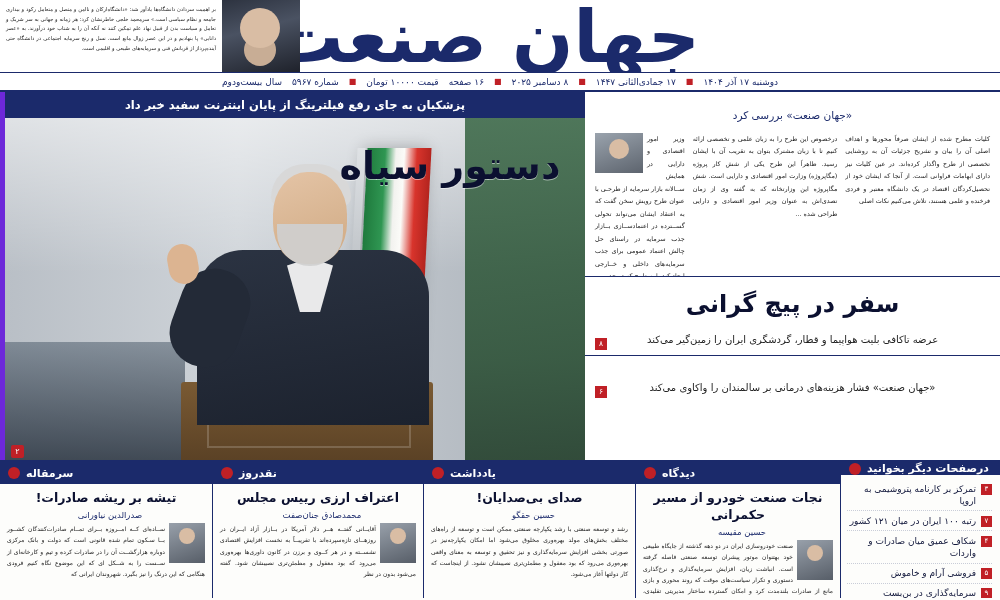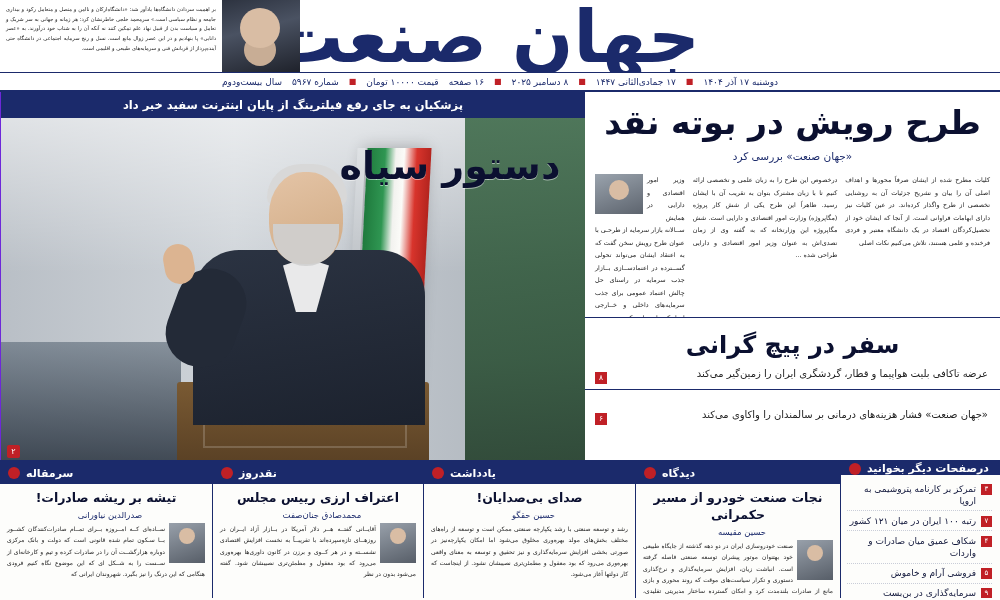--- a/index.html
+++ b/index.html
@@ -91,21 +91,21 @@
     display: flex;
     flex-direction: row;
     height: 370px;
     border-bottom: 2px solid #1b2a6b;
   }
 
   
   .photo-block {
     width: 585px;
     position: relative;
-    border-left: 1px solid #6d28d9;
+    border-left: 5px solid #6d28d9;
     background: #fff;
     overflow: hidden;
   }
   .photo-kicker {
     height: 26px;
     background: #1b2a6b;
     color: #fff;
     font-size: 11.5px;
     font-weight: bold;
     display: flex;
@@ -322,24 +322,24 @@
   .sec:last-child { border-bottom: 0; }
   .sec h2 {
     font-size: 24px;
     font-weight: bold;
     color: #0b1030;
     text-align: center;
     line-height: 1.3;
   }
   .sec h2.small { font-size: 21px; }
   .sec .dek {
-    margin-top: 7px;
+    margin-top: 14px;
     font-size: 10px;
     color: #222;
-    text-align: right;
+    text-align: center;
   }
   .sec .marker {
     position: absolute;
     left: 10px; bottom: 5px;
     width: 12px; height: 12px;
     background: #c02026;
     color: #fff;
     font-size: 7.5px;
     line-height: 12px;
     text-align: center;
@@ -465,21 +465,20 @@
       <span class="sep">■</span>
       <span>شماره ۵۹۶۷</span>
       <span>سال بیست‌ودوم</span>
     </div>
   </div>
 
   <div class="main">
 
     <div class="right-col">
       <div class="lead-head">
-        <h1>طرح رویش در بوته نقد</h1>
         <div class="lead-sub">«جهان صنعت» بررسی کرد</div>
       </div>
       <div class="lead-body">
         <div class="col">کلیات مطرح شده از ایشان صرفاً محورها و اهداف اصلی آن را بیان و تشریح جزئیات آن به روشنایی تخصصی از طرح واگذار کرده‌اند. در عین کلیات نیز دارای ابهامات فراوانی است. از آنجا که ایشان خود از تحصیل‌کردگان اقتصاد در یک دانشگاه معتبر و فردی فرخنده و علمی هستند، تلاش می‌کنیم نکات اصلی</div>
         <div class="col">درخصوص این طرح را به زبان علمی و تخصصی ارائه کنیم تا با زبان مشترک بتوان به تقریب آن با ایشان رسید. ظاهراً این طرح یکی از شش کار پروژه (مگاپروژه) وزارت امور اقتصادی و دارایی است. شش مگاپروژه این وزارتخانه که به گفته وی از زمان تصدی‌اش به عنوان وزیر امور اقتصادی و دارایی طراحی شده …</div>
         <div class="col narrow">
           <div class="lead-portrait"></div>
           <span>وزیر امور اقتصادی و دارایی در همایش ســالانه بازار سرمایه از طرحـی با عنوان طرح رویش سخن گفت که به اعتقاد ایشان می‌تواند تحولی گســترده در اعتمادســازی بــازار جذب سرمایه در راستای حل چالش اعتماد عمومی برای جذب سرمایه‌های داخلی و خــارجی ایجاد کند. این طرح که در حد</span>
         </div>
       </div>

